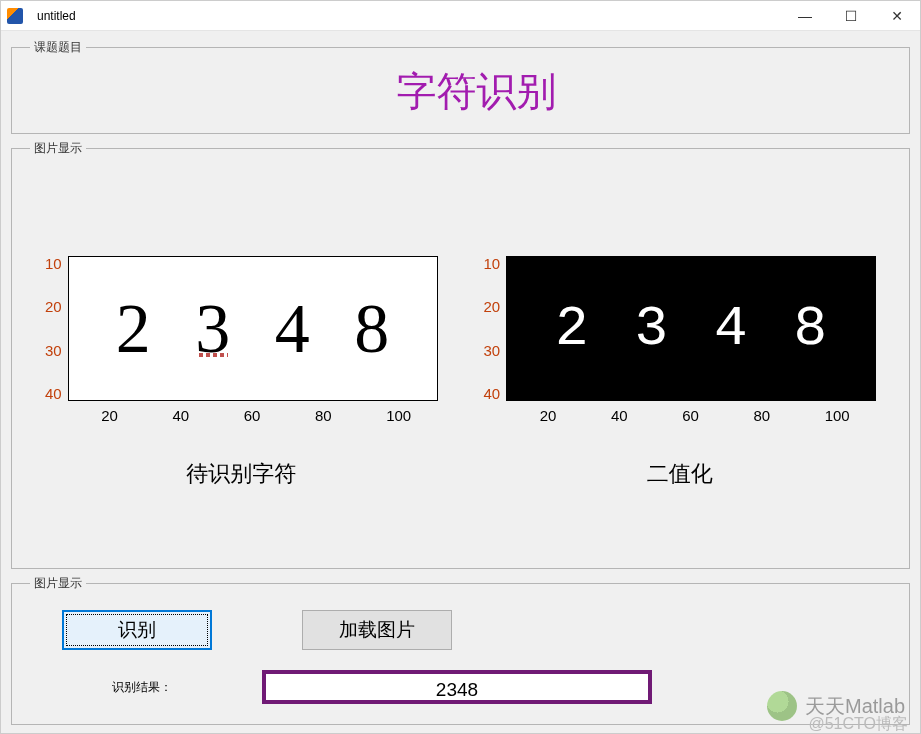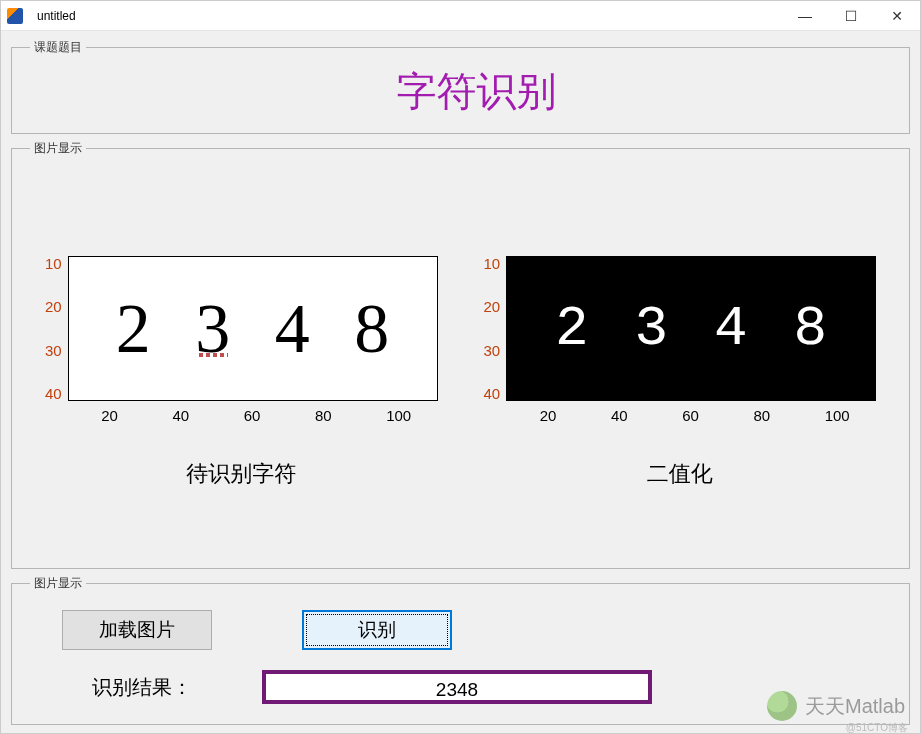--- a/index.html
+++ b/index.html
@@ -189,21 +189,21 @@
       outline-offset: -5px;
       background: #e5f1fb;
     }
     .result-row {
       display: flex;
       align-items: center;
       padding: 10px 40px;
       gap: 40px;
     }
     .result-label {
-      font-size: 20px;
+      font-size: 12px;
       font-family: "SimSun", serif;
       color: #000;
       width: 160px;
       text-align: center;
     }
     .result-field {
       width: 390px;
       height: 34px;
       background: #fff;
       border: 4px solid #701a75;
@@ -231,21 +231,21 @@
     }
     .wm-text {
       font-size: 20px;
       color: #555;
       font-family: "Microsoft YaHei", sans-serif;
     }
     .wm-sub {
       position: absolute;
       right: 12px;
       bottom: -2px;
-      font-size: 10px;
+      font-size: 16px;
       color: #bbb;
     }
     .window-wrap { position: relative; }
   </style>
 </head>
 <body>
 
 <div class="window window-wrap">
   <div class="titlebar">
     <div class="titlebar-icon"></div>
@@ -317,22 +317,22 @@
           </div>
           <div class="axes-label">二值化</div>
         </div>
 
       </div>
     </fieldset>
 
     <fieldset class="control-panel">
       <legend>图片显示</legend>
       <div class="control-row">
+        <div class="btn focused">识别</div>
         <div class="btn">加载图片</div>
-        <div class="btn focused">识别</div>
       </div>
       <div class="result-row">
         <div class="result-label">识别结果：</div>
         <div class="result-field">2348</div>
       </div>
     </fieldset>
   </div>
 
   <div class="watermark">
     <div class="wm-logo"></div>

